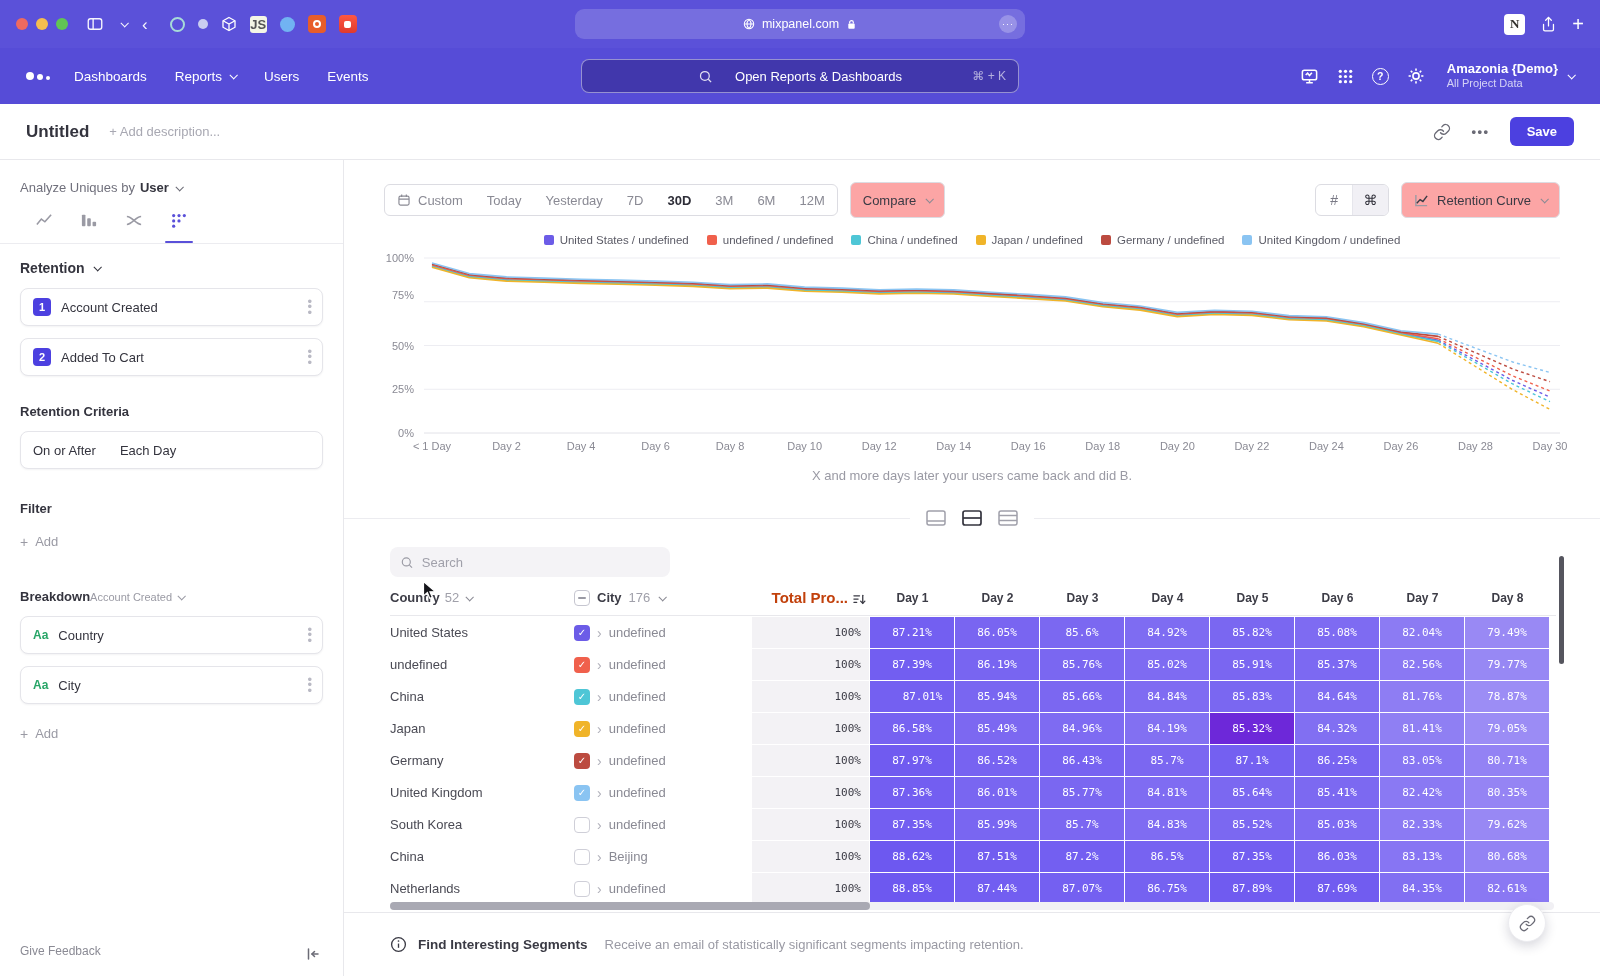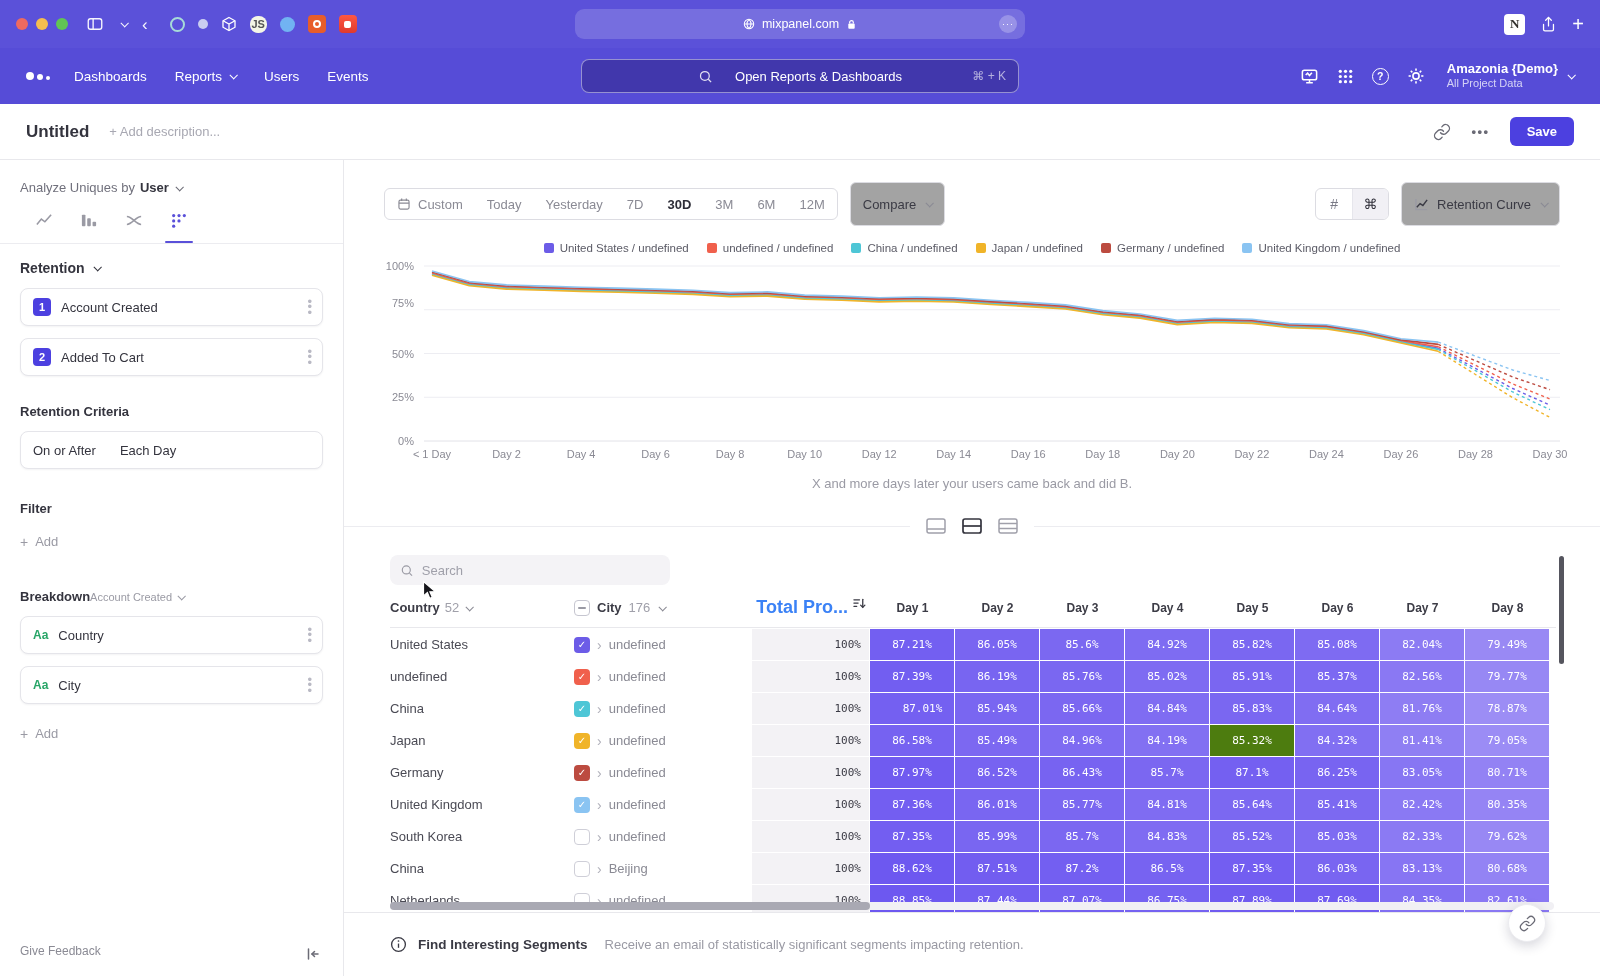--- a/index.html
+++ b/index.html
@@ -10,21 +10,21 @@
 
   
   .browser-bar{height:48px;background:#5b51d9;display:flex;align-items:center;padding:0 16px;gap:12px;position:relative;color:#fff}
   .traffic{display:flex;gap:8px;margin-right:6px}
   .tdot{width:12px;height:12px;border-radius:50%}
   .chrome-icons{display:flex;align-items:center;gap:15px;opacity:.95}
   .chrome-glyph{font-size:17px;line-height:1;color:#fff}
   .ext-row{display:flex;align-items:center;gap:13px;margin-left:10px}
   .ext-ring{width:15px;height:15px;border-radius:50%;border:2px solid #a7dbd8}
   .ext-dot{width:10px;height:10px;border-radius:50%;background:#c9cdf0}
-  .ext-js{width:17px;height:17px;border-radius:8px;background:#f4f6e6;color:#555;font-size:11px;font-weight:700;display:flex;align-items:center;justify-content:center}
+  .ext-js{width:17px;height:17px;border-radius:3px;background:#f4f6e6;color:#555;font-size:13px;font-weight:700;display:flex;align-items:center;justify-content:center}
   .ext-blue{width:15px;height:15px;border-radius:50%;background:#71b3f2}
   .ext-orange{width:18px;height:18px;border-radius:4px;background:#e85d2a;display:flex;align-items:center;justify-content:center}
   .ext-orange i{width:8px;height:8px;border:2px solid #fff;border-radius:50%;display:block}
   .ext-red{width:18px;height:18px;border-radius:4px;background:linear-gradient(180deg,#ff5742,#df3a2e);display:flex;align-items:center;justify-content:center}
   .ext-red i{width:7px;height:7px;background:#fff;border-radius:2px;display:block}
   .url-pill{position:absolute;left:50%;top:9px;transform:translateX(-50%);width:450px;height:30px;border-radius:9px;
             background:rgba(255,255,255,.17);display:flex;align-items:center;justify-content:center;gap:7px;font-size:12.5px;color:#fff}
   .url-more{position:absolute;right:8px;top:6px;width:18px;height:18px;border-radius:50%;background:rgba(255,255,255,.25);
             font-size:9px;display:flex;align-items:center;justify-content:center;letter-spacing:1px}
   .browser-right{margin-left:auto;display:flex;align-items:center;gap:15px}
@@ -87,22 +87,22 @@
   .plus-glyph{font-size:14px;line-height:1}
   .aa{color:#27a567;font-weight:700;font-size:12px}
   .give-feedback{position:absolute;left:20px;bottom:18px;font-size:12px;color:#8a8a94}
   .collapse-btn{position:absolute;right:22px;bottom:14px}
 
   
   .toolbar{display:flex;align-items:center;margin:22px 40px 0;gap:12px}
   .seg{display:inline-flex;border:1px solid #dcdce2;border-radius:6px;background:#fff;height:32px;align-items:stretch;overflow:hidden}
   .seg-item{display:flex;align-items:center;padding:0 12px;font-size:13px;color:#8a8a94;gap:7px}
   .seg-item.selected{color:#2e2e38;font-weight:700}
-  .btn{display:inline-flex;align-items:center;gap:8px;border:1px solid #dcdce2;border-radius:6px;height:44px;padding:0 12px;
-       font-size:13px;color:#3a3a44;background:#a3a3a3}
+  .btn{display:inline-flex;align-items:center;gap:8px;border:1px solid #dcdce2;border-radius:6px;height:36px;padding:0 12px;
+       font-size:13px;color:#3a3a44;background:#fca5a5}
   .spacer{flex:1}
   .icon-pair{display:inline-flex;border:1px solid #dcdce2;border-radius:6px;overflow:hidden;height:32px}
   .icon-pair .cell{width:36px;display:flex;align-items:center;justify-content:center;color:#7a7a86;font-size:14px}
   .icon-pair .cell.selected{background:#f1f0f5;color:#2e2e38}
   .icon-pair .cell + .cell{border-left:1px solid #e6e6ec}
 
   
   .legend{display:flex;justify-content:center;align-items:center;gap:18px;margin-top:16px;font-size:11.5px;color:#5b5b66}
   .legend-item{display:flex;align-items:center}
   .legend-swatch{width:10px;height:10px;border-radius:2px;display:inline-block;margin-right:6px}
@@ -122,21 +122,21 @@
 
   
   .search-box{margin:14px 0 0 46px;width:280px;height:30px;background:#f4f3f6;border-radius:8px;display:flex;align-items:center;padding:0 10px;gap:8px}
   .search-box input{border:none;outline:none;background:transparent;font-family:inherit;font-size:13px;color:#3a3a44;width:100%}
   .search-box input::placeholder{color:#a0a0aa}
   .thead{margin:12px 44px 0 46px;display:flex;align-items:center;padding-bottom:9px;border-bottom:1px solid #e8e8ec}
   .col-country{width:184px;display:flex;align-items:center;gap:5px;font-size:13px;font-weight:600;color:#3c3c46}
   .col-city{width:178px;display:flex;align-items:center;gap:7px;font-size:13px;font-weight:600;color:#3c3c46}
   .hdr-count{color:#a0a0aa;font-weight:400}
   .hdr-chev{color:#8a8a94}
-  .col-total{width:118px;display:flex;align-items:flex-start;justify-content:flex-end;gap:5px;font-size:18px;font-weight:600;color:#3b82f6;padding-right:4px}
+  .col-total{width:118px;display:flex;align-items:flex-end;justify-content:flex-end;gap:5px;font-size:15px;font-weight:600;color:#c2410c;padding-right:4px}
   .col-day{width:85px;text-align:center;font-weight:700;font-size:12px;color:#3c3c46}
   .tbody{margin-left:46px}
   .trow{display:flex;height:31px;margin-top:1px;align-items:stretch}
   .c-country{width:184px;display:flex;align-items:center;font-size:13px;color:#4a4a54}
   .c-city{width:178px;display:flex;align-items:center;gap:7px;font-size:13px;color:#8a8a94}
   .c-total{width:117px;margin-right:1px;background:#f3f2f5;display:flex;align-items:center;justify-content:flex-end;
            padding-right:8px;font-family:"DejaVu Sans Mono",monospace;font-size:11px;color:#3a3a44}
   .c-day{width:84px;margin-right:1px;display:flex;align-items:center;justify-content:center;color:#fff;
          font-family:"DejaVu Sans Mono",monospace;font-size:11px}
   .cb{width:16px;height:16px;border-radius:4px;border:1px solid transparent;display:flex;align-items:center;justify-content:center;
@@ -642,21 +642,21 @@
             <div class="c-city">
               <span class="cb" style="background: rgb(240, 180, 41);">✓</span>
               <span class="chev-r">›</span>
               <span>undefined</span>
             </div>
             <div class="c-total">100%</div>
             <div class="c-day" style="background: rgb(118, 98, 241);">86.58%</div>
             <div class="c-day" style="background: rgb(124, 104, 241);">85.49%</div>
             <div class="c-day" style="background: rgb(126, 107, 242);">84.96%</div>
             <div class="c-day" style="background: rgb(130, 112, 242);">84.19%</div>
-            <div class="c-day" style="background: #4d7c0f;">85.32%</div>
+            <div class="c-day" style="background: #6d28d9;">85.32%</div>
             <div class="c-day" style="background: rgb(129, 111, 242);">84.32%</div>
             <div class="c-day" style="background: rgb(143, 127, 243);">81.41%</div>
             <div class="c-day" style="background: rgb(155, 140, 245);">79.05%</div>
           </div>
           <div class="trow">
             <div class="c-country">Germany</div>
             <div class="c-city">
               <span class="cb" style="background: rgb(188, 75, 64);">✓</span>
               <span class="chev-r">›</span>
               <span>undefined</span>

